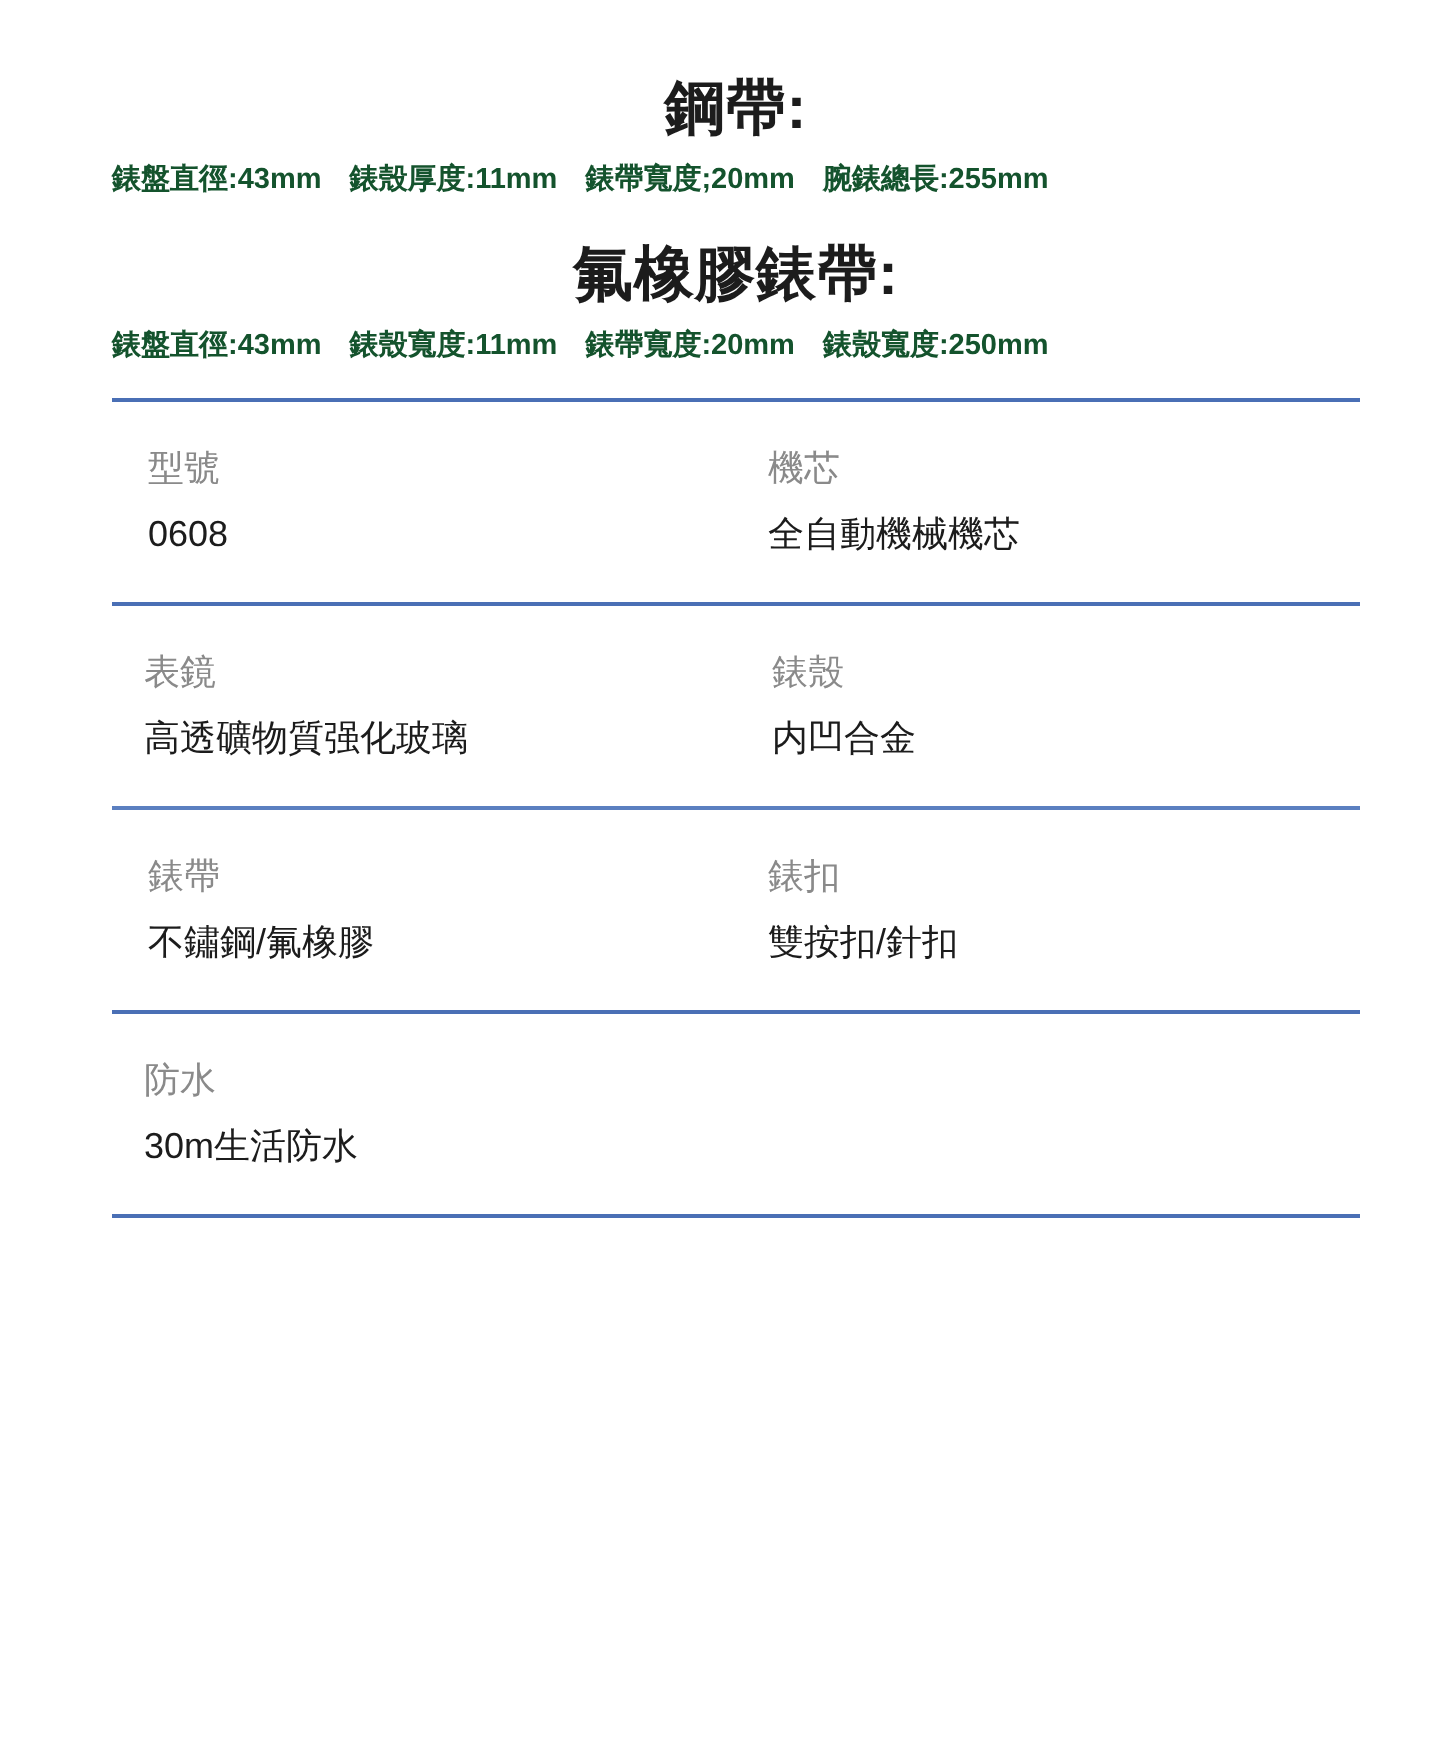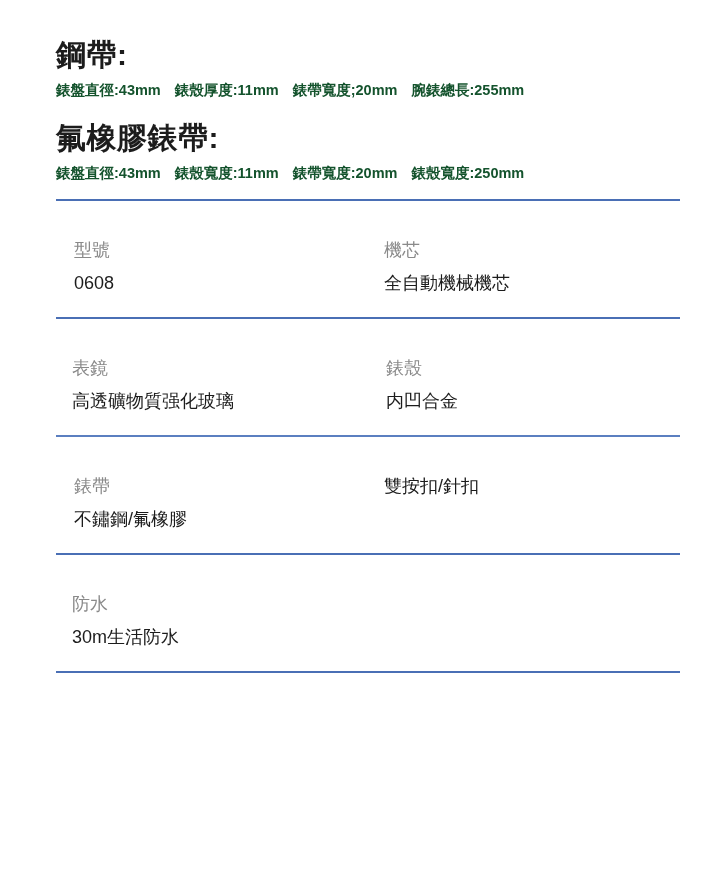--- a/index.html
+++ b/index.html
@@ -24,20 +24,21 @@
   .band-block {
     margin: 0;
   }
   .band-title {
     font-size: 30px;
     font-weight: bold;
     letter-spacing: 0.5px;
     line-height: 1.25;
     margin: 0 0 6px 0;
     color: #1c1c1c;
+    text-align: center;
   }
   .band-title.second {
     margin-top: 18px;
   }
   .band-specs {
     font-size: 14.5px;
     font-weight: bold;
     color: #14532d;
     margin: 0 0 10px 0;
     line-height: 1.5;
@@ -54,21 +55,21 @@
     background: #4a6fb5;
     margin: 0;
     border: 0;
   }
   .divider.thin {
     background: #5b7fc0;
     height: 2px;
   }
   .spec-row {
     display: flex;
-    padding: 36px 0 20px 0;
+    padding: 20px 0 20px 0;
     box-sizing: border-box;
   }
   .spec-cell {
     flex: 0 0 50%;
     max-width: 50%;
     box-sizing: border-box;
     padding-left: 18px;
   }
   .spec-cell.right {
     padding-left: 16px;
@@ -136,20 +137,21 @@
   </div>
 
   <hr class="divider thin">
 
   <div class="spec-row">
     <div class="spec-cell">
       <div class="spec-label">錶帶</div>
       <div class="spec-value">不鏽鋼/氟橡膠</div>
     </div>
     <div class="spec-cell right">
+      <div class="spec-label">錶扣</div>
       <div class="spec-value">雙按扣/針扣</div>
     </div>
   </div>
 
   <hr class="divider">
 
   <div class="spec-row">
     <div class="spec-cell right">
       <div class="spec-label">防水</div>
       <div class="spec-value">30m生活防水</div>

